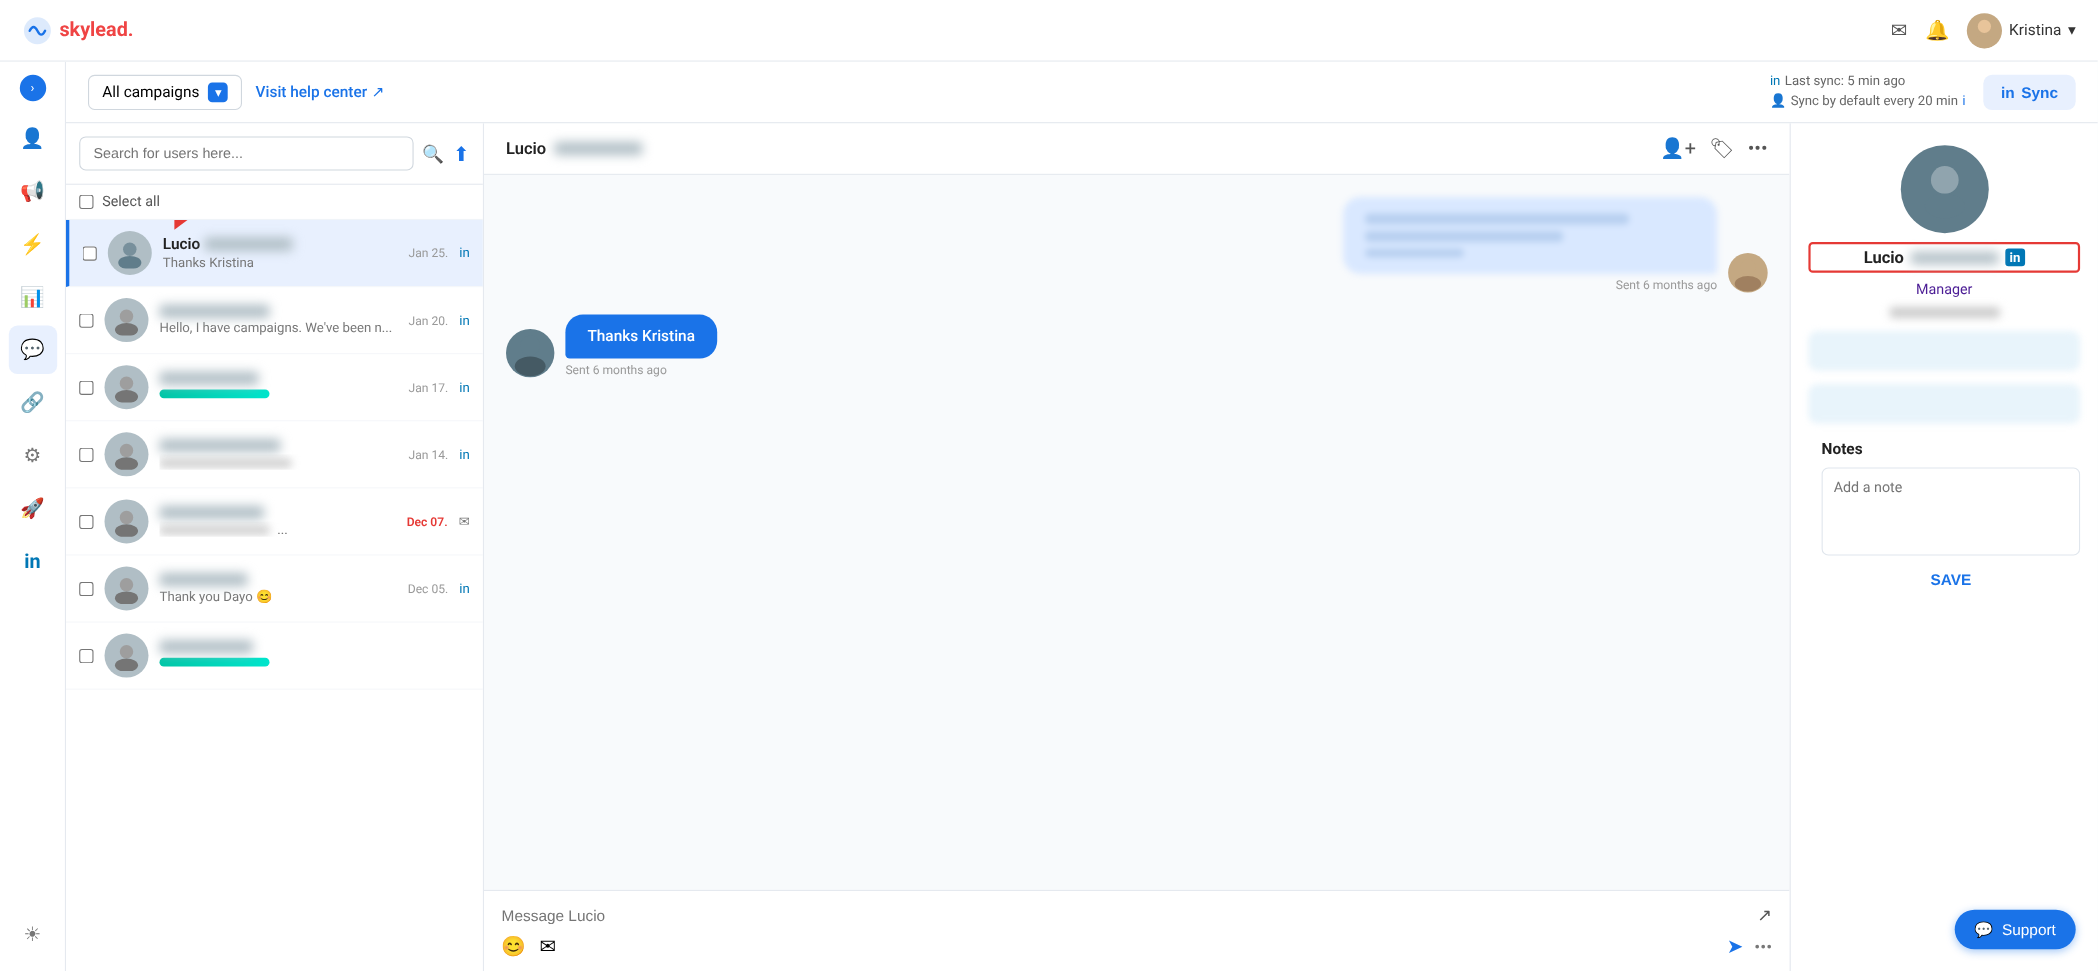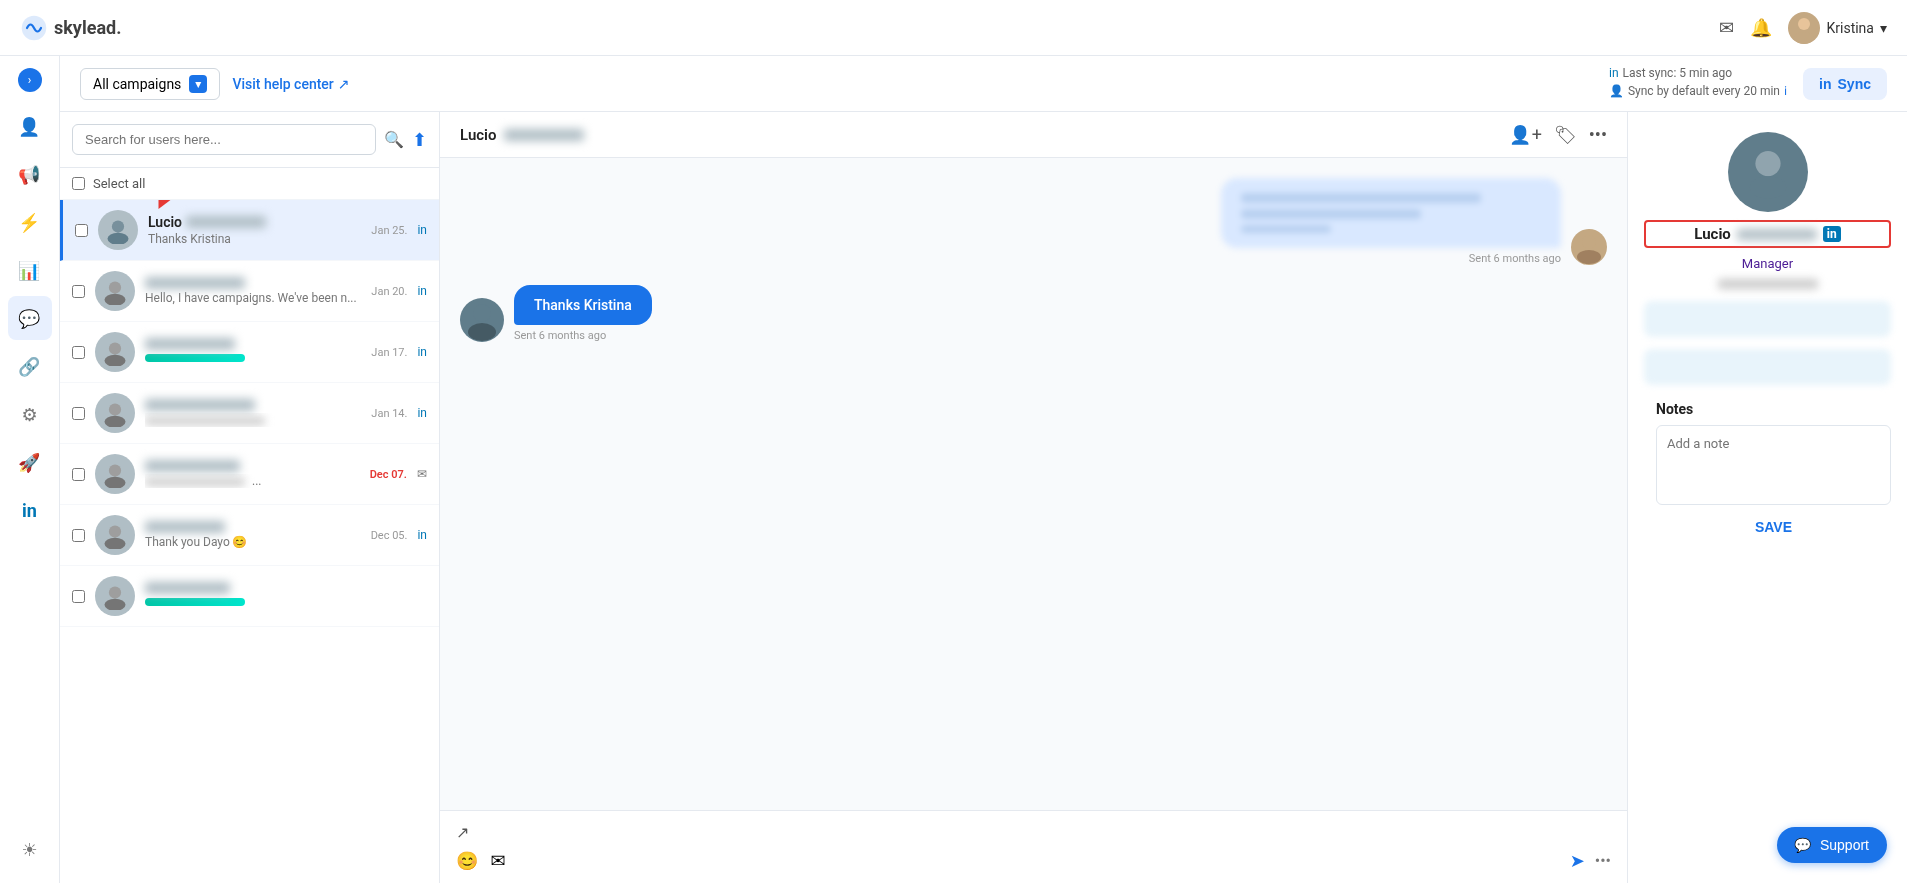--- a/index.html
+++ b/index.html
@@ -17,21 +17,21 @@
       position: fixed;
       top: 0; left: 0; right: 0;
       z-index: 100;
     }
     .topbar-logo {
       display: flex;
       align-items: center;
       gap: 6px;
       font-weight: 700;
       font-size: 18px;
-      color: #404040;
+      color: #ef4444;
     }
     .topbar-logo svg { width: 28px; height: 28px; }
     .topbar-right {
       display: flex;
       align-items: center;
       gap: 16px;
     }
     .topbar-icon { color: #555; cursor: pointer; font-size: 18px; }
     .topbar-user {
       display: flex;
@@ -753,20 +753,21 @@
         <div>
           <div class="msg-sent">Thanks Kristina</div>
           <div class="msg-time">Sent 6 months ago</div>
         </div>
       </div>
 
     </div>
 
     <div class="msg-input-area">
       <div class="msg-input-row">
+        <input class="msg-input" type="text" placeholder="Message Lucio" style="">
         <span class="external-link-icon">↗</span>
       </div>
       <div class="msg-actions-row">
         <div class="msg-action-icons">
           <span style="font-size:18px;cursor:pointer;">😊</span>
           <span style="font-size:18px;cursor:pointer;">✉</span>
         </div>
         <div style="display:flex;align-items:center;gap:10px;">
           <span style="font-size:18px;cursor:pointer;color:#1a73e8;">➤</span>
           <span style="font-size:16px;cursor:pointer;color:#777;">•••</span>

